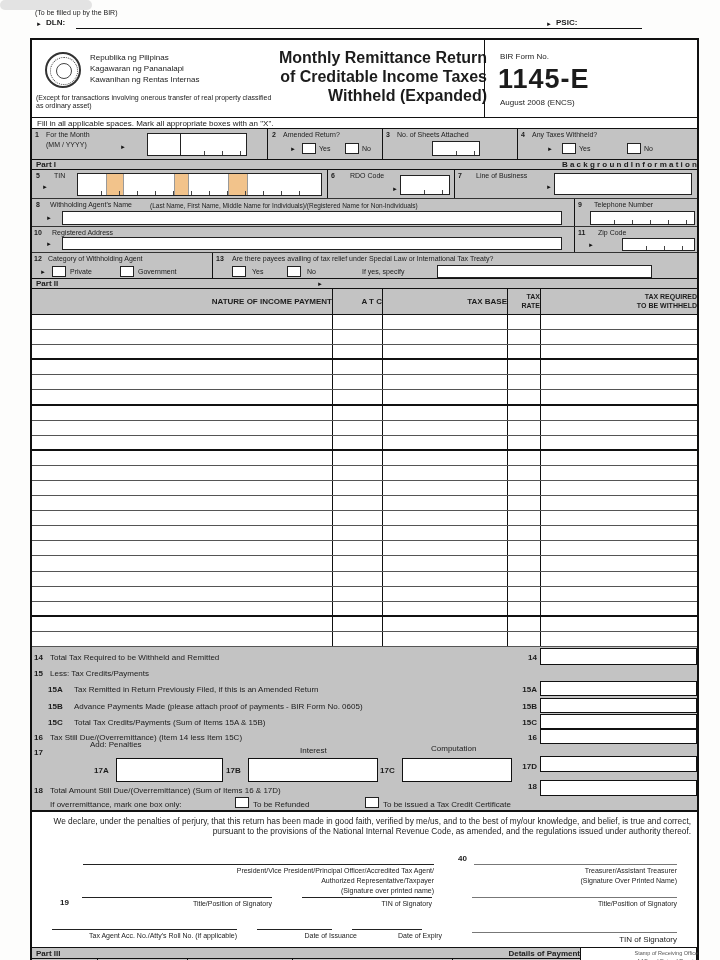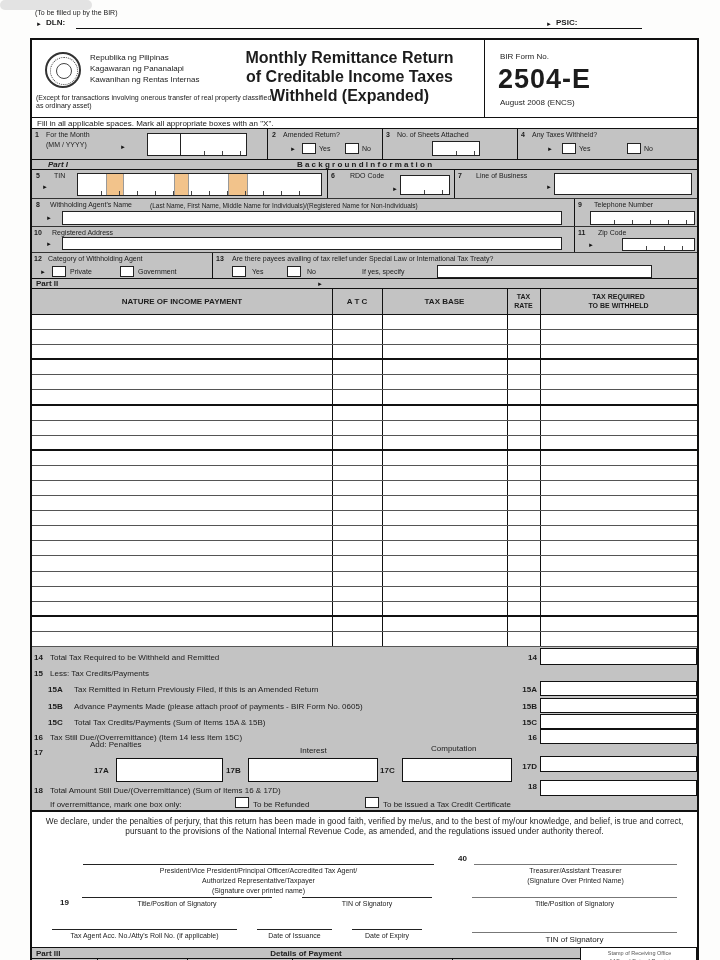--- a/index.html
+++ b/index.html
@@ -13,21 +13,21 @@
   .box{position:absolute;background:#fff;border:1px solid #222;box-sizing:border-box;}
   .box2{position:absolute;background:#fff;border:1.5px solid #111;box-sizing:border-box;}
   .cb{position:absolute;width:14px;height:11px;background:#fff;border:1px solid #222;box-sizing:border-box;}
   .ticks::after{content:"";position:absolute;left:6px;right:4px;bottom:0;height:4px;
     background-image:repeating-linear-gradient(to right,transparent 0 17px,#444 17px 18px);}
   .arr{position:absolute;font-size:6px;line-height:6px;color:#111;}
   .bar{position:absolute;left:0;width:665px;background:#c3c3c3;border-top:1.5px solid #111;
     border-bottom:1.5px solid #111;box-sizing:border-box;}
   .gray{background:#c3c3c3;}
   .sig{position:absolute;border-bottom:1.5px solid #222;}
-  .ctr{text-align:center;}
+  .ctr{text-align:right;}
   .vline{position:absolute;width:0;border-left:1.5px solid #111;}
 </style>
 </head>
 <body>
 
 <div id="screen">
 
   <div class="abs" style="left:0;top:0;width:92px;height:10px;background:#dcdcdc;border-radius:5px;opacity:.8;"></div>
 
   <div class="lbl7" style="left:35px;top:9px;">(To be filled up by the BIR)</div>
@@ -48,21 +48,21 @@
       <div class="lbl" style="left:58px;top:24px;">Kagawaran ng Pananalapi</div>
       <div class="lbl" style="left:58px;top:35px;">Kawanihan ng Rentas Internas</div>
       <div class="lbl7" style="left:4px;top:54px;width:240px;white-space:normal;line-height:8px;">(Except for transactions involving onerous transfer of real property classified as ordinary asset)</div>
       <div class="abs ctr" style="left:180px;top:8px;width:275px;">
         <div class="b" style="font-size:16px;line-height:19px;">Monthly Remittance Return</div>
         <div class="b" style="font-size:16px;line-height:19px;">of Creditable  Income Taxes</div>
         <div class="b" style="font-size:16px;line-height:19px;">Withheld (Expanded)</div>
       </div>
       <div class="vline" style="left:452px;top:0;height:77px;"></div>
       <div class="lbl" style="left:468px;top:12px;">BIR Form No.</div>
-      <div class="b" style="position:absolute;left:466px;top:24px;font-size:27px;letter-spacing:1px;">2504-E</div>
+      <div class="b" style="position:absolute;left:466px;top:24px;font-size:27px;letter-spacing:1px;">1145-E</div>
       <div class="lbl" style="left:468px;top:58px;">August 2008  (ENCS)</div>
     </div>
 
     <div class="abs" style="left:0;top:77px;width:665px;height:12px;background:#fff;border-top:1.5px solid #111;border-bottom:1.5px solid #111;box-sizing:border-box;">
       <div class="lbl" style="left:5px;top:1px;">Fill in all applicable spaces. Mark all appropriate boxes with an "X".</div>
     </div>
 
     <div class="abs gray" style="left:0;top:89px;width:665px;height:30px;">
       <div class="vline" style="left:235px;top:0;height:30px;"></div>
       <div class="vline" style="left:350px;top:0;height:30px;"></div>
@@ -90,21 +90,21 @@
       <div class="lbl7 b" style="left:489px;top:2px;">4</div>
       <div class="lbl7" style="left:500px;top:2px;">Any Taxes Withheld?</div>
       <span class="arr" style="left:515px;top:17px;">►</span>
       <div class="cb" style="left:530px;top:14px;"></div>
       <div class="lbl7" style="left:547px;top:16px;">Yes</div>
       <div class="cb" style="left:595px;top:14px;"></div>
       <div class="lbl7" style="left:612px;top:16px;">No</div>
     </div>
 
     <div class="bar" style="top:119px;height:11px;">
-      <div class="lbl b" style="left:16px;top:0px;font-style:italic;">Part I</div>
+      <div class="lbl b" style="left:4px;top:0px;">Part I</div>
       <div class="lbl b ctr" style="left:0;top:0px;width:665px;">B a c k g r o u n d   I n f o r m a t i o n</div>
     </div>
 
     <div class="abs gray" style="left:0;top:130px;width:665px;height:28px;">
       <div class="vline" style="left:295px;top:0;height:28px;"></div>
       <div class="vline" style="left:422px;top:0;height:28px;"></div>
       <div class="lbl7 b" style="left:4px;top:2px;">5</div>
       <div class="lbl7" style="left:22px;top:2px;">TIN</div>
       <span class="arr" style="left:10px;top:14px;">►</span>
       <div class="box ticks" style="left:45px;top:3px;width:245px;height:23px;">

